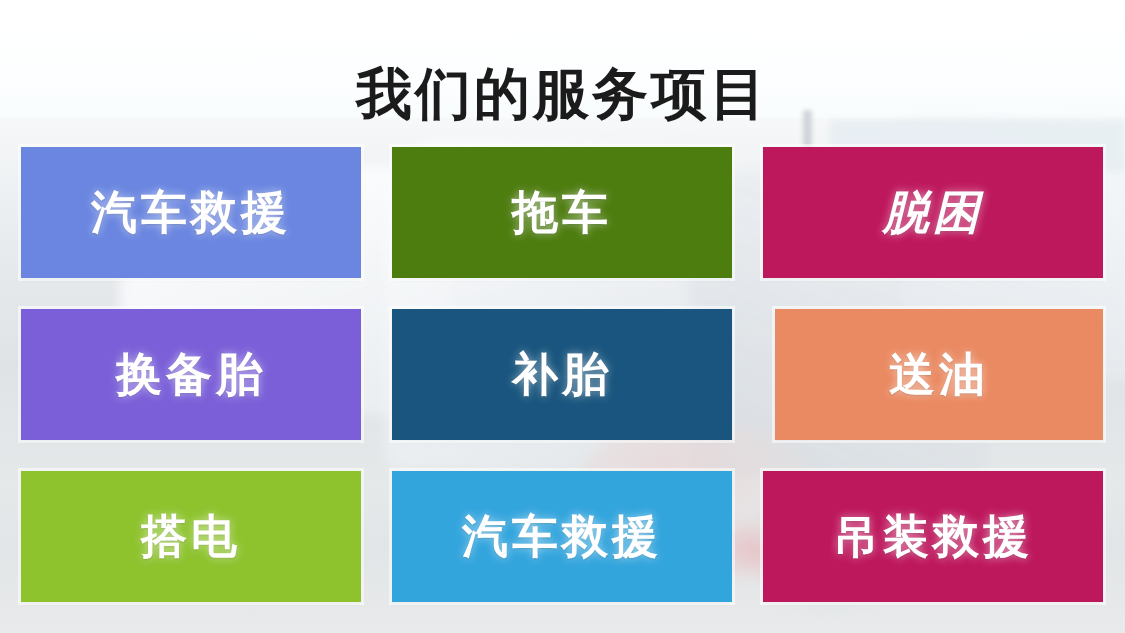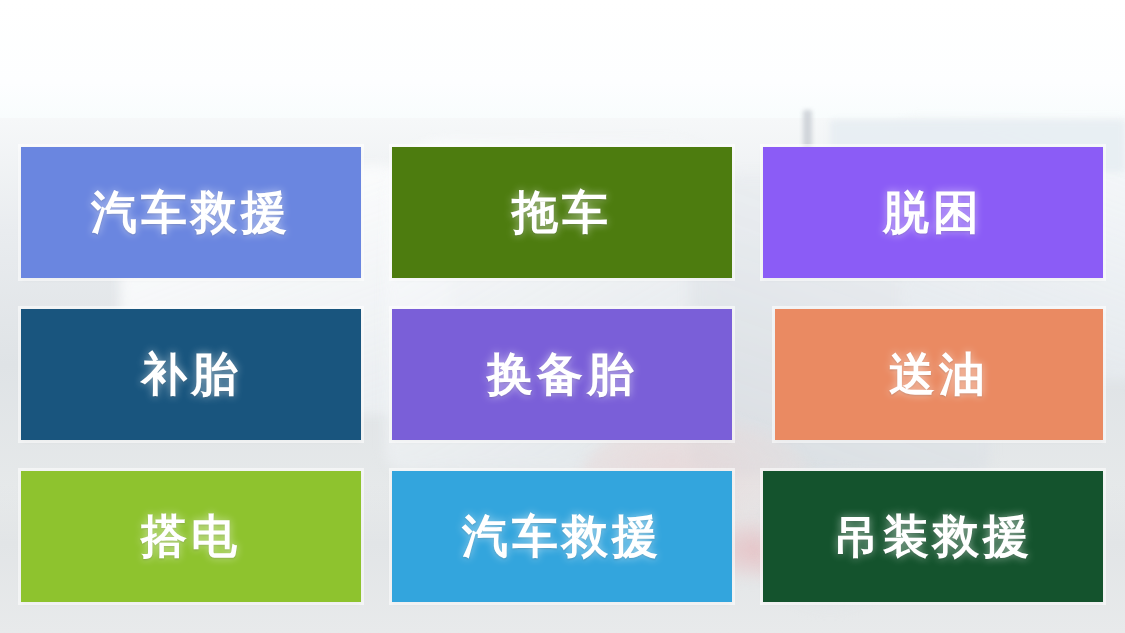--- a/index.html
+++ b/index.html
@@ -153,53 +153,54 @@
     <div class="veh veh-white-2"></div>
     <div class="veh veh-grey-1"></div>
     <div class="veh veh-grey-2"></div>
     <div class="veh veh-dark"></div>
     <div class="veh veh-red"></div>
     <div class="veh veh-wheel"></div>
     <div class="veh veh-pillar"></div>
     <div class="veh veh-band"></div>
   </div>
 
+  <h1 class="title">我们的服务项目</h1>
 
   <div class="grid">
 
     <div class="tile" style="background-color: rgb(106, 134, 224);">
       <span class="tile-label">汽车救援</span>
     </div>
 
     <div class="tile" style="background-color: #4d7c0f;">
       <span class="tile-label">拖车</span>
     </div>
 
-    <div class="tile" style="background-color: #8b5cf6;">
+    <div class="tile" style="background-color: #be185d; font-style: italic;">
       <span class="tile-label">脱困</span>
+    </div>
+
+    <div class="tile" style="background-color: rgb(122, 95, 216);">
+      <span class="tile-label">换备胎</span>
     </div>
 
     <div class="tile" style="background-color: rgb(25, 85, 126);">
       <span class="tile-label">补胎</span>
     </div>
 
-    <div class="tile" style="background-color: rgb(122, 95, 216);">
-      <span class="tile-label">换备胎</span>
-    </div>
-
     <div class="tile" style="background-color: rgb(234, 138, 98); margin-left: 12px;">
       <span class="tile-label">送油</span>
     </div>
 
     <div class="tile" style="background-color: rgb(142, 195, 46); font-family: Liberation Serif, serif;">
       <span class="tile-label">搭电</span>
     </div>
 
     <div class="tile" style="background-color: rgb(51, 165, 221);">
       <span class="tile-label">汽车救援</span>
     </div>
 
-    <div class="tile" style="background-color: #14532d;">
+    <div class="tile" style="background-color: #be185d;">
       <span class="tile-label">吊装救援</span>
     </div>
 
   </div>
 </div>
 
 </body></html>

